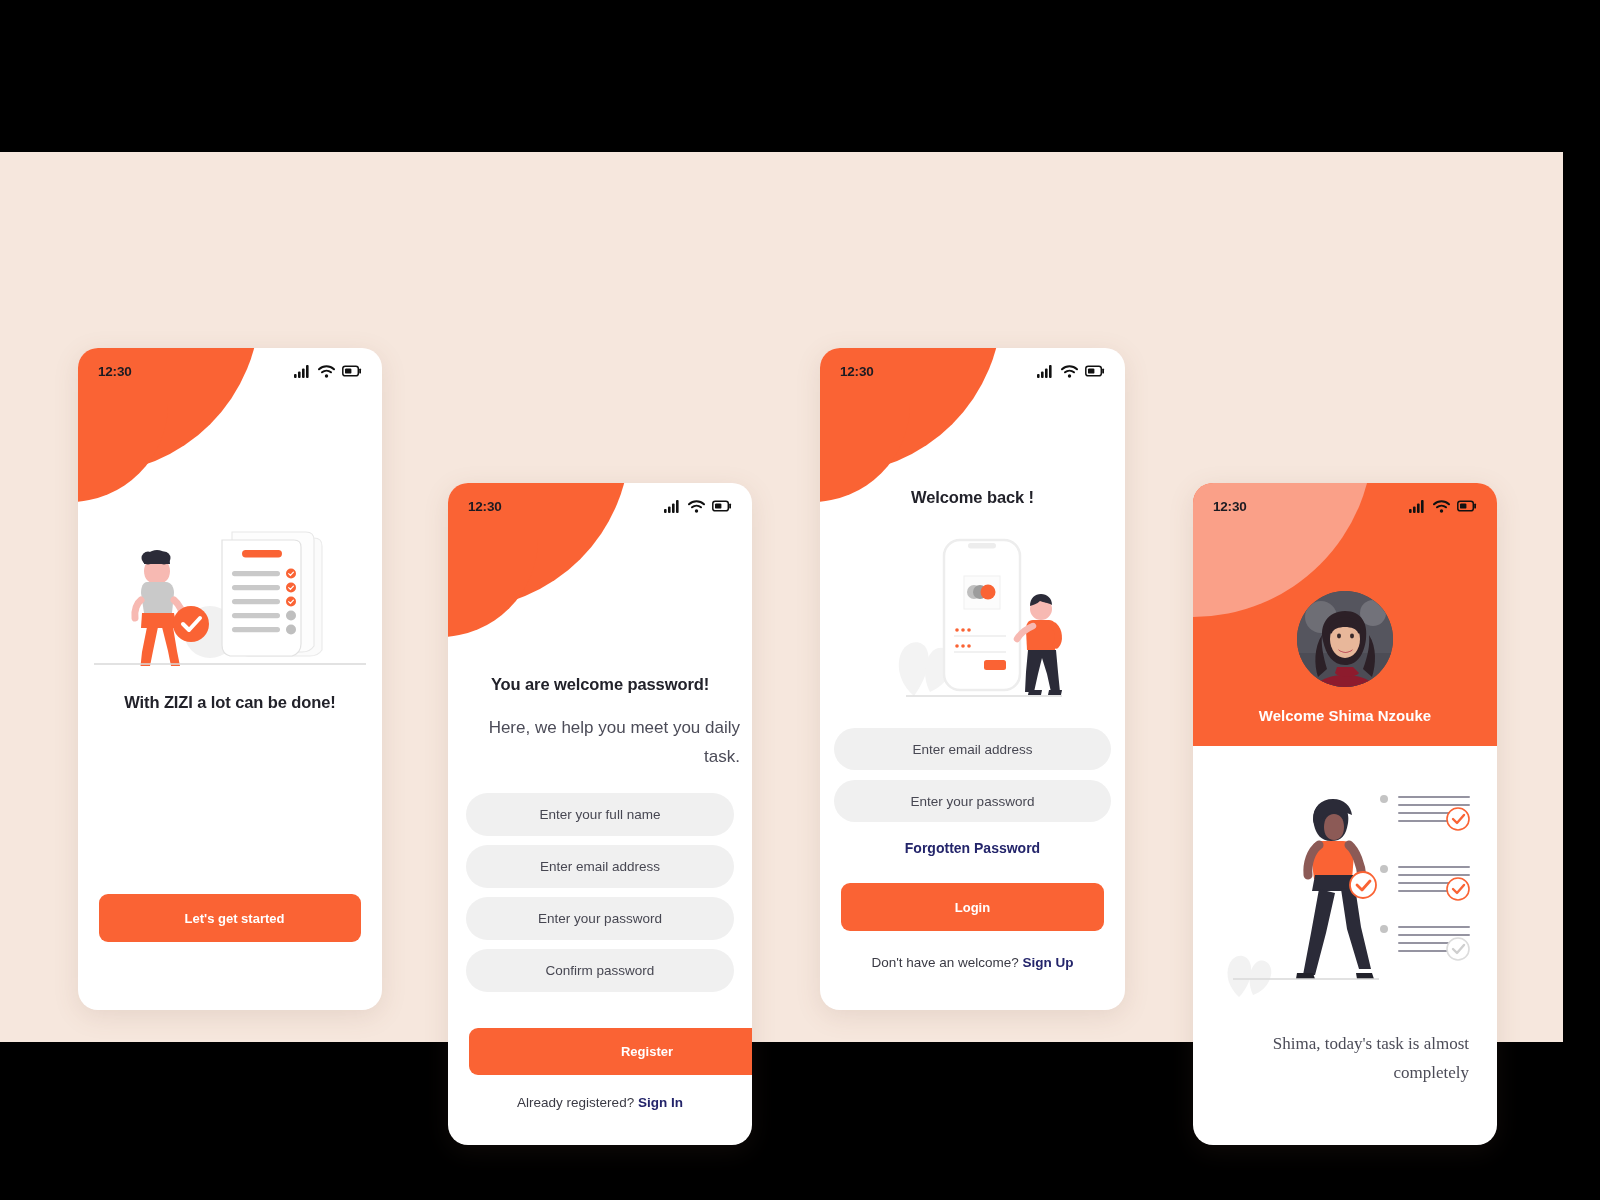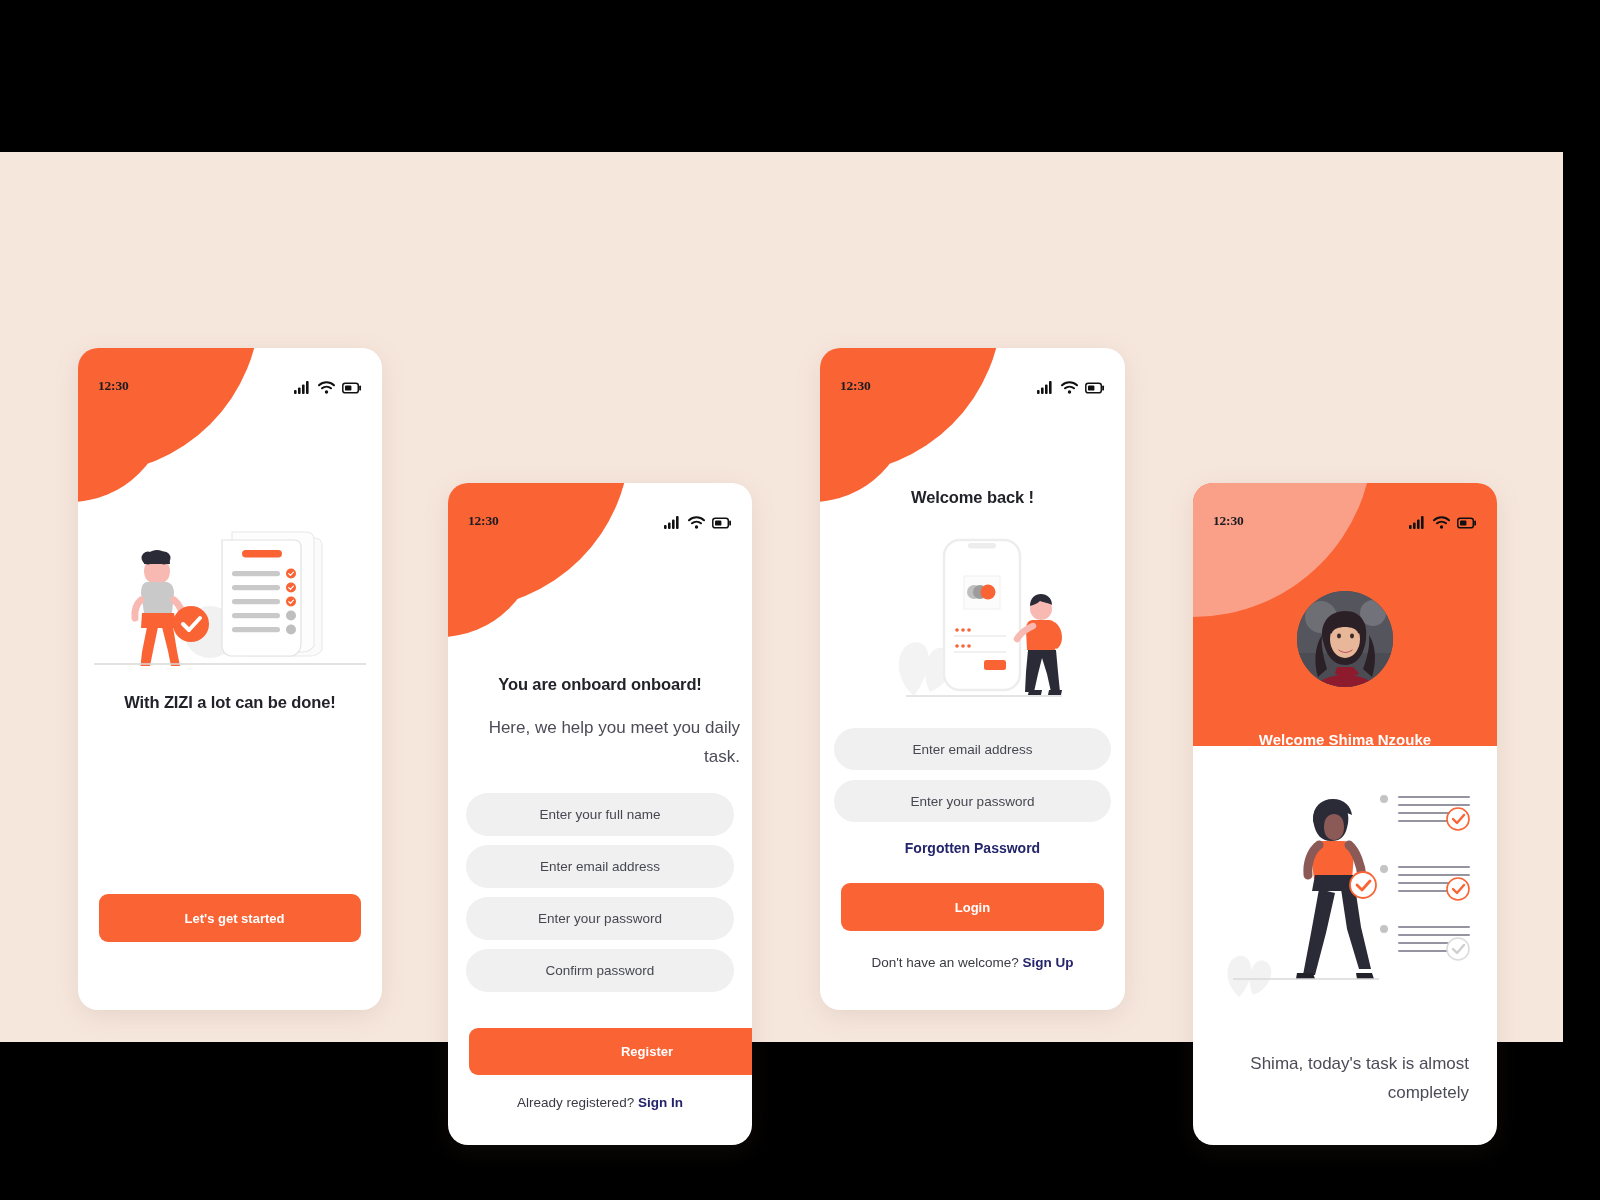--- a/index.html
+++ b/index.html
@@ -65,25 +65,24 @@
     border-radius: 0 0 110px 0;
   }
 
   
   .statusbar {
     position: absolute;
     left: 0; top: 0;
     width: 100%;
     height: 46px;
     display: flex;
-    align-items: flex-end;
+    align-items: center;
     justify-content: space-between;
     padding: 0 20px;
     z-index: 5;
-    font-family: Liberation Serif, serif;
   }
   .status-time {
     font-size: 13.5px;
     font-weight: bold;
     color: #1B1B22;
     letter-spacing: -0.2px;
   }
   .status-icons {
     display: flex;
     align-items: center;
@@ -197,24 +196,23 @@
     background: #4A4A52;
   }
   .s4-welcome {
     position: absolute;
     left: 0; top: 224px;
     width: 100%;
     text-align: center;
     font-size: 15px;
     font-weight: bold;
     color: #FFFFFF;
-    margin-top: 24px;
   }
   .s4-illus { position: absolute; left: 18px; top: 300px; width: 270px; height: 230px; }
-  .s4-foot  { position: absolute; left: 28px; top: 566px; width: 248px; }
+  .s4-foot  { position: absolute; left: 28px; top: 546px; width: 248px; font-family: Liberation Serif, serif; }
 </style>
 </head>
 <body>
 
 <div class="stage">
   <div class="canvas">
 
     <div class="phone p1">
 
       <div class="blob-wrap">
@@ -306,21 +304,21 @@
             <circle cx="8.5" cy="11" r="1.7" fill="#111"></circle>
           </svg>
           <svg width="20" height="12" viewBox="0 0 20 12">
             <rect x="0.8" y="1.2" width="15.5" height="9.6" rx="2.4" stroke="#111" stroke-width="1.5" fill="none"></rect>
             <rect x="3" y="3.4" width="6.4" height="5.2" rx="1.2" fill="#111"></rect>
             <path d="M18.1 4.3v3.4" stroke="#111" stroke-width="1.8" stroke-linecap="round"></path>
           </svg>
         </span>
       </div>
 
-      <div class="s2-title headline">You are onboard onboard!</div>
+      <div class="s2-title headline">You are welcome password!</div>
       <div class="s2-sub subtext">Here, we help you meet you daily task.</div>
 
       <div class="s2-fields">
         <div class="field">Enter your full name</div>
         <div class="field">Enter email address</div>
         <div class="field">Enter your password</div>
         <div class="field">Confirm password</div>
       </div>
 
       <button class="cta s2-cta">Register</button>

